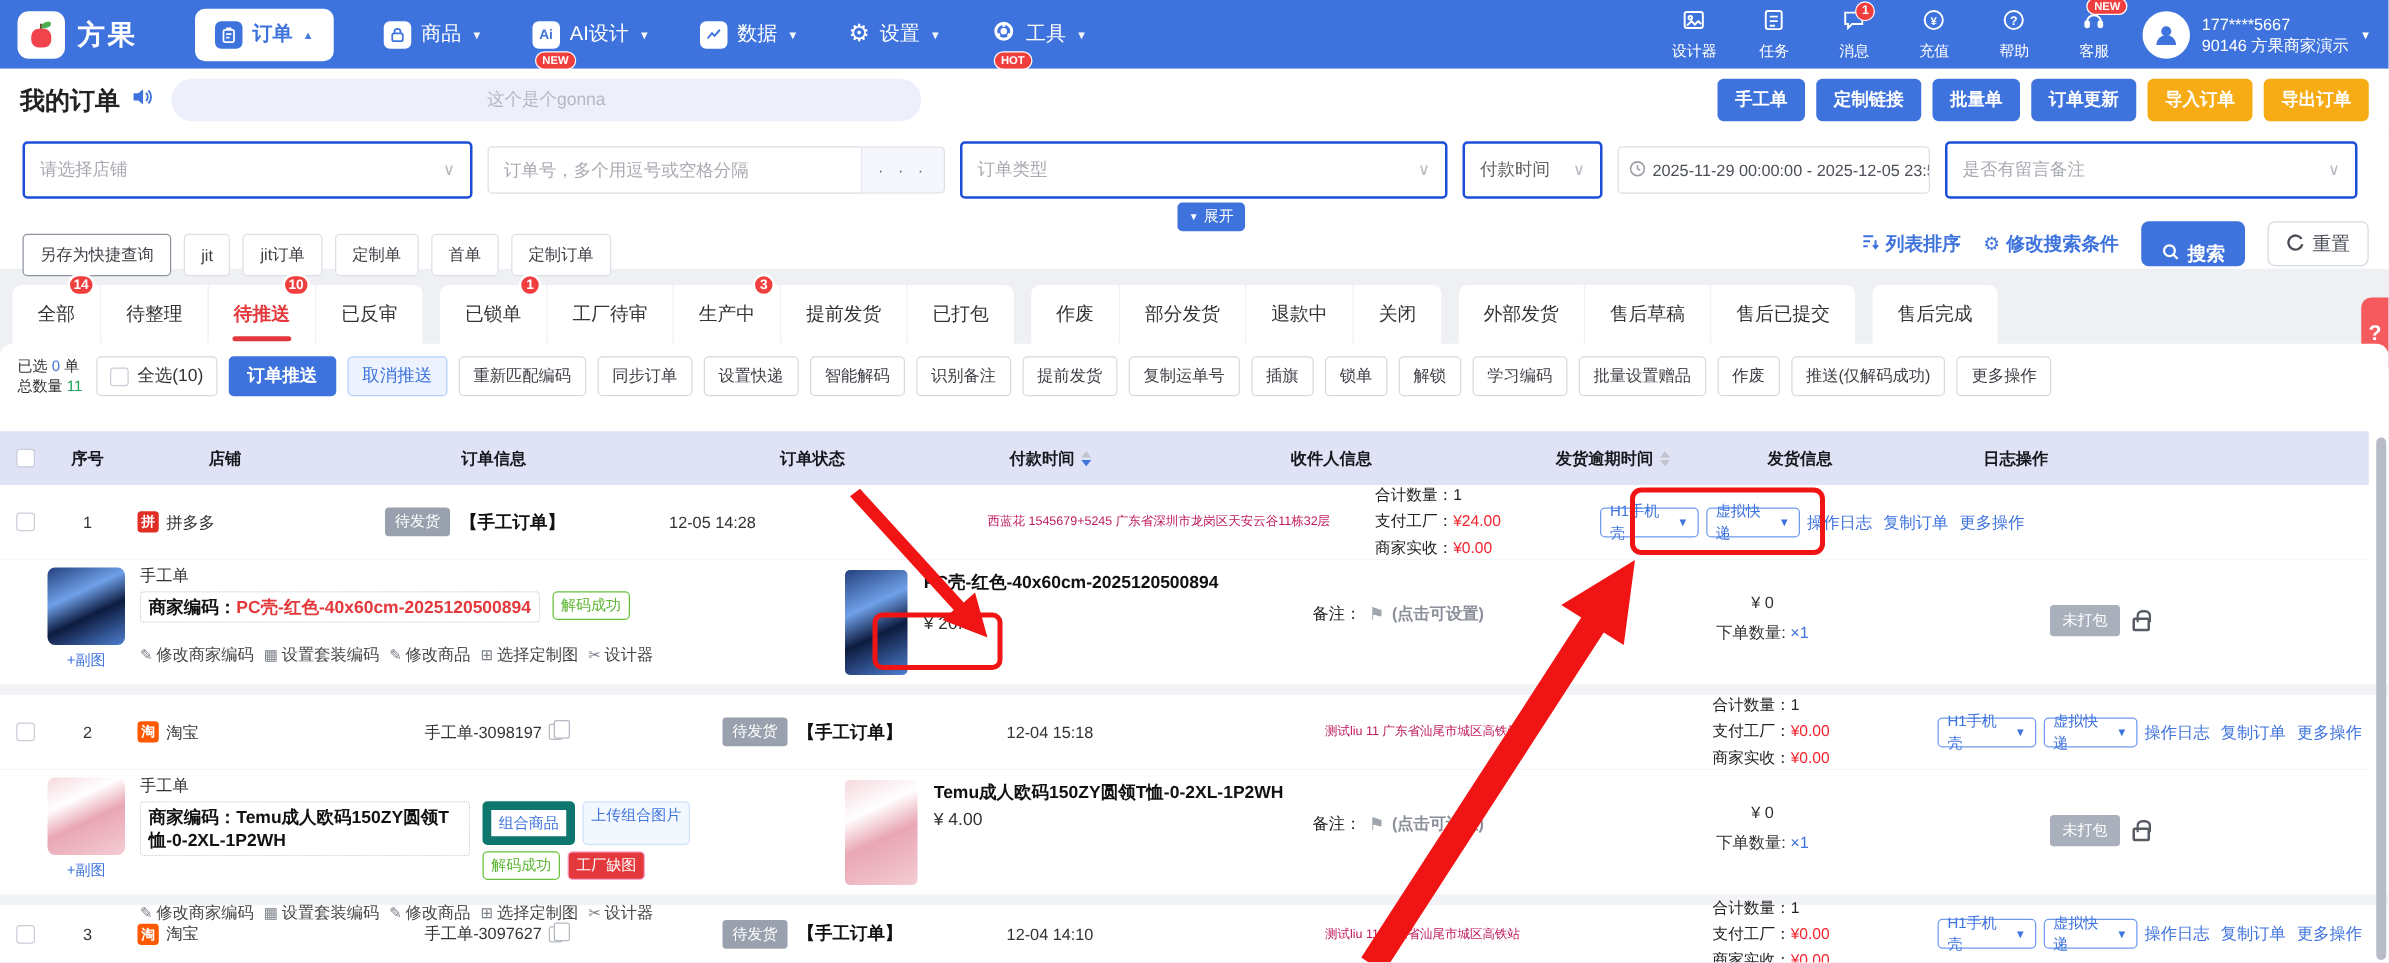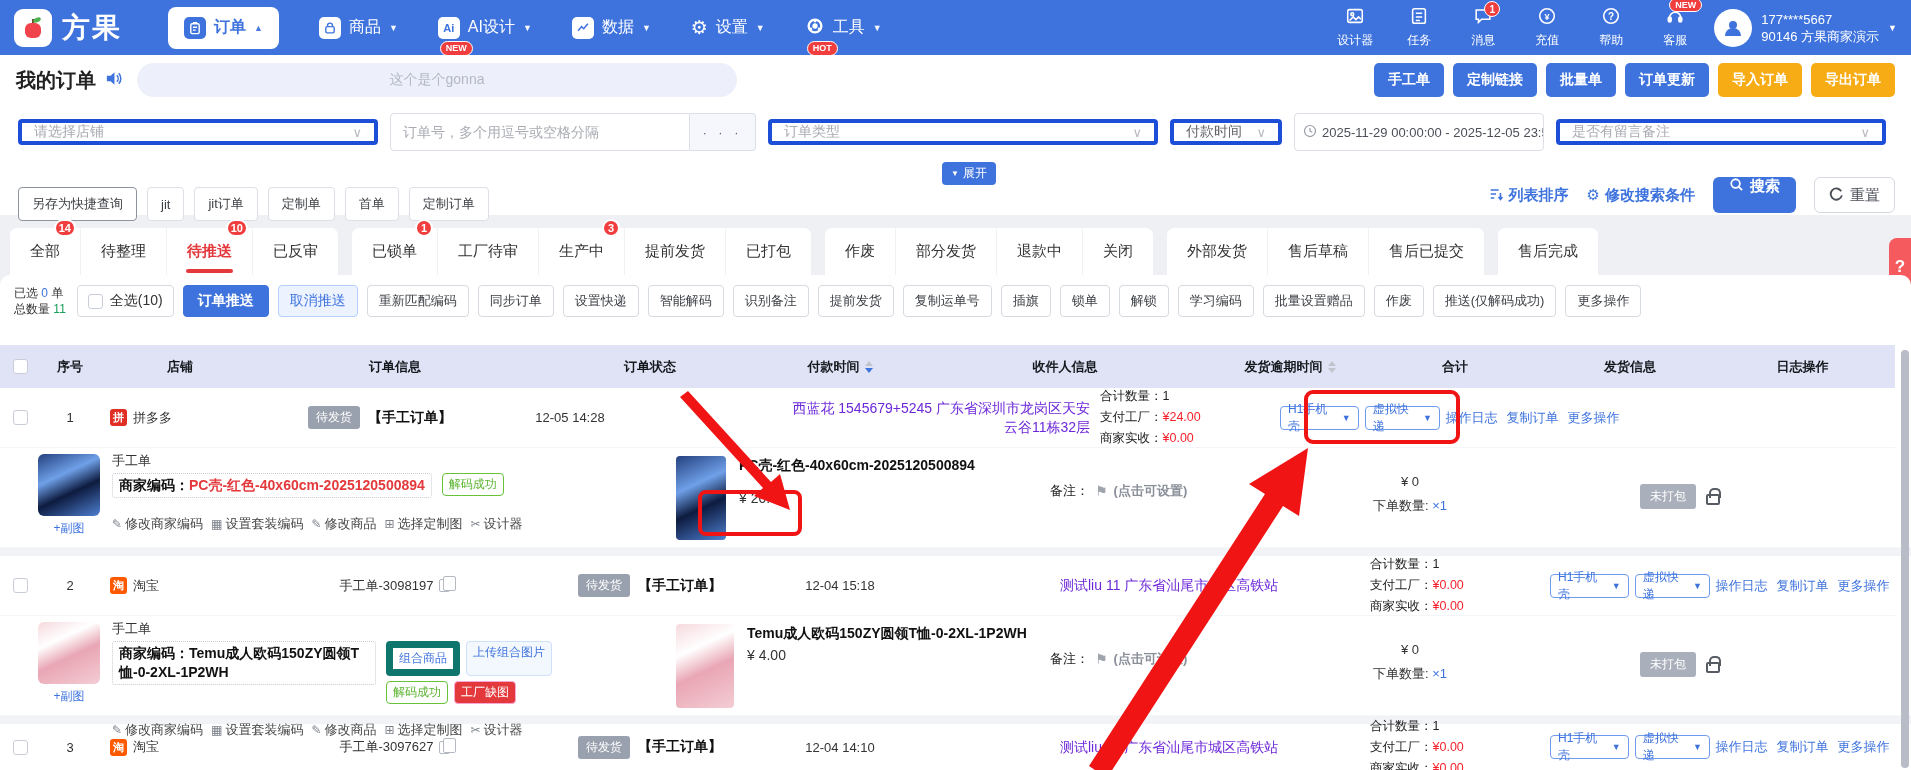--- a/index.html
+++ b/index.html
@@ -4,21 +4,21 @@
 <style>
   *{margin:0;padding:0;box-sizing:border-box}
   html,body{width:1911px;height:770px;overflow:hidden;background:#eef0f4;
     font-family:"Liberation Sans","DejaVu Sans",sans-serif;}
   #app{position:relative;width:1911px;height:770px;background:#eef0f4;overflow:hidden}
   .r{position:absolute}
   
   .topbar{left:0;top:0;width:1911px;height:55px;background:#3e73dd;display:flex;align-items:center;padding:0 14px}
   .logo{display:flex;align-items:center;gap:10px;margin-right:46px}
   .logobox{width:38px;height:38px;background:#fff;border-radius:9px;display:flex;align-items:center;justify-content:center}
-  .logotxt{color:#fff;font-size:28px;font-weight:bold;letter-spacing:2px}
+  .logotxt{color:#fff;font-size:22px;font-weight:bold;letter-spacing:2px}
   .nav{display:flex;align-items:center;gap:40px}
   .navitem{position:relative;display:flex;align-items:center;gap:8px;color:#fff;font-size:16px;height:55px;cursor:pointer}
   .navitem .caret{font-size:9px;opacity:.95}
   .miniic{width:22px;height:22px;border-radius:5px;background:#fff;display:flex;align-items:center;justify-content:center;color:#3e73dd;font-weight:bold}
   .navactive{background:#fff;color:#3e73dd;height:42px;border-radius:8px;padding:0 16px;font-weight:bold}
   .navactive .miniic{background:#3e73dd;color:#fff}
   .navbadge{position:absolute;left:2px;bottom:-1px;background:#f03e3e;color:#fff;font-size:9px;font-weight:bold;
     padding:1px 5px;border-radius:8px;border:1px solid #fff;line-height:11px}
   .tr-icons{margin-left:auto;display:flex;align-items:flex-start;gap:6px}
   .tico{position:relative;width:58px;display:flex;flex-direction:column;align-items:center;gap:2px;color:#fff;cursor:pointer}
@@ -32,35 +32,35 @@
   
   .toolbar{left:0;top:55px;width:1911px;height:50px;background:#fff;display:flex;align-items:center;padding:0 16px}
   .ptitle{font-size:20px;font-weight:bold;color:#222;margin-right:8px}
   .announce{margin-left:14px;width:600px;height:34px;background:#edeffa;border-radius:17px;display:flex;align-items:center;justify-content:center;color:#b4b8c6;font-size:14px}
   .tbbtns{margin-left:auto;display:flex;gap:9px}
   .btn{height:34px;border-radius:5px;display:flex;align-items:center;justify-content:center;padding:0 14px;font-size:14px;font-weight:bold;color:#fff;cursor:pointer;border:none}
   .b-blue{background:#3e73dd}.b-yel{background:#f7ab14}
   
   .filters{left:0;top:105px;width:1911px;height:110px;background:#fff}
   .frow{position:absolute;left:18px;top:8px;display:flex;gap:12px;align-items:center}
-  .fsel{height:26px;border:4px solid #1d4ed8;border-radius:4px;background:#fff;display:flex;align-items:center;padding:0 12px;color:#a8abb2;font-size:14px;cursor:pointer}
+  .fsel{height:46px;border:2px solid #1d4ed8;border-radius:4px;background:#fff;display:flex;align-items:center;padding:0 12px;color:#a8abb2;font-size:14px;cursor:pointer}
   .fsel .chev{margin-left:auto;color:#b6b9c0;font-size:13px}
   .finput{height:38px;border:1px solid #dcdfe6;border-radius:4px 0 0 4px;padding:0 12px;font-size:14px;color:#333;outline:none}
   .finput::placeholder{color:#a8abb2}
   .dots{width:66px;height:38px;border:1px solid #dcdfe6;border-left:none;border-radius:0 4px 4px 0;background:#f5f7fd;
     display:flex;align-items:center;justify-content:center;color:#606a7a;font-size:13px;letter-spacing:4px;cursor:pointer}
   .fdate{height:38px;border:1px solid #dcdfe6;border-radius:4px;display:flex;align-items:center;gap:5px;padding:0 8px;font-size:13px;color:#4b4f57;overflow:hidden;white-space:nowrap}
   .expand{position:absolute;left:942px;top:57px;height:23px;padding:0 9px;background:#3e73dd;border-radius:4px;color:#fff;font-size:12px;display:flex;align-items:center;gap:4px;cursor:pointer}
   .qrow{position:absolute;left:18px;top:82px;display:flex;gap:10px;align-items:center}
   .qbtn{height:34px;padding:16px 13px;border:1px solid #dcdfe6;border-radius:4px;background:#fff;color:#3c3f44;font-size:13px;display:flex;align-items:center;cursor:pointer}
   .qsave{border-color:#8e949e}
   .tools{position:absolute;right:16px;top:72px;display:flex;align-items:center;gap:18px}
   .blink{color:#3e73dd;cursor:pointer}
   .toollink{display:flex;align-items:center;gap:5px;font-size:15px;font-weight:bold;color:#3e73dd;cursor:pointer}
-  .searchbtn{height:36px;padding:0 16px;background:#3e73dd;border-radius:6px;color:#fff;font-size:15px;font-weight:bold;display:flex;align-items:flex-start;gap:6px;cursor:pointer}
+  .searchbtn{height:36px;padding:0 16px;background:#3e73dd;border-radius:6px;color:#fff;font-size:15px;font-weight:bold;display:flex;align-items:flex-end;gap:6px;cursor:pointer}
   .resetbtn{height:36px;padding:0 14px;background:#fff;border:1px solid #d5d9e0;border-radius:6px;color:#4b4f57;font-size:15px;display:flex;align-items:center;gap:6px;cursor:pointer}
   
   .tabs{left:10px;top:228px;display:flex;gap:14px;align-items:flex-end}
   .tgroup{display:flex;background:#fff;border-radius:7px 7px 0 0;overflow:visible}
   .tab{position:relative;height:47px;padding:0 20px;display:flex;align-items:center;font-size:15px;color:#333;cursor:pointer;border-right:1px solid #f0f1f4}
   .tab:last-child{border-right:none}
   .tab.active{color:#e4393c;font-weight:bold}
   .tab.active::after{content:"";position:absolute;left:22%;right:22%;bottom:2px;height:4px;background:#e4393c;border-radius:2px}
   .tbadge{position:absolute;top:-9px;right:4px;min-width:18px;height:18px;background:#f03e3e;border:2px solid #fff;border-radius:10px;
     color:#fff;font-size:11px;font-weight:bold;display:flex;align-items:center;justify-content:center;padding:0 3px}
@@ -83,21 +83,21 @@
   .cell{flex:none;display:flex;align-items:center;justify-content:center;font-size:13px;color:#333}
   .thead{height:43px;background:#dfe3f5}
   .thead .cell{font-weight:bold;color:#15181d;font-size:13px}
   .orow{height:60px;border-bottom:1px solid #f4f5f8}
   .g3{height:46px;border-bottom:none}
   .cell.left{justify-content:flex-start;padding-left:10px}
   .shopic{width:17px;height:17px;border-radius:3px;color:#fff;font-size:11px;font-weight:bold;display:flex;align-items:center;justify-content:center;margin-right:6px}
   .ic-pdd{background:#e02e24}.ic-tb{background:#ff5900}
   .statustag{background:#9aa1ae;color:#fff;font-size:12px;padding:3px 8px;border-radius:3px;margin-right:8px}
   .otype{font-weight:bold;font-size:14px;color:#111}
-  .recv{font-size:14px;color:#6d28d9;line-height:19px;text-align:right}
+  .recv{font-size:10px;color:#be185d;line-height:19px;text-align:right}
   .totblk{font-size:12.5px;color:#222;line-height:21px;text-align:left}
   .red{color:#f5222d}
   .pillsel{height:24px;border:1px solid #6f9bee;border-radius:4px;color:#3e73dd;font-size:12px;display:flex;align-items:center;gap:4px;padding:0 7px;background:#fff;cursor:pointer}
   .loglinks{display:flex;gap:9px;font-size:13px;color:#3e73dd;white-space:nowrap}
   .sep{height:8px;background:#f2f3f7;width:1911px}
   
   .sub{position:relative;height:100px;width:1911px;border-bottom:1px solid #f7f8fa}
   .thumb{position:absolute;left:38px;top:6px;width:62px;height:62px;border-radius:6px}
   .addthumb{position:absolute;left:38px;top:72px;width:62px;text-align:center;color:#3e73dd;font-size:12px;cursor:pointer}
   .img-blue{background:linear-gradient(155deg,#24407e 0%,#6fa0e8 35%,#0d1b3f 60%,#4e7fd0 100%)}
@@ -483,21 +483,20 @@
             </span>
           </div>
         <div class="cell c8">收件人信息</div>
         <div class="cell c7">
             <span>发货逾期时间</span>
             <span class="sort">
               <span class="sup"></span>
               <span class="sdn"></span>
             </span>
           </div>
-        <div class="cell c9">合计</div>
         <div class="cell c10">发货信息</div>
         <div class="cell c11">日志操作</div>
       </div>
 
       <div class="trow orow">
         <div class="cell c1">
             <span class="cb"></span>
           </div>
         <div class="cell c2">1</div>
         <div class="cell c3 left">

